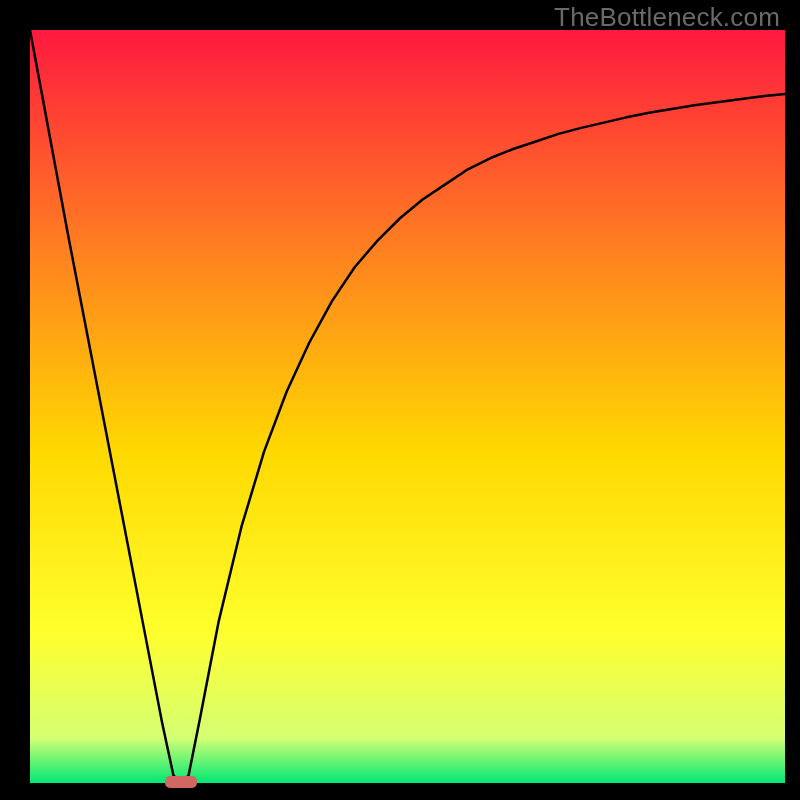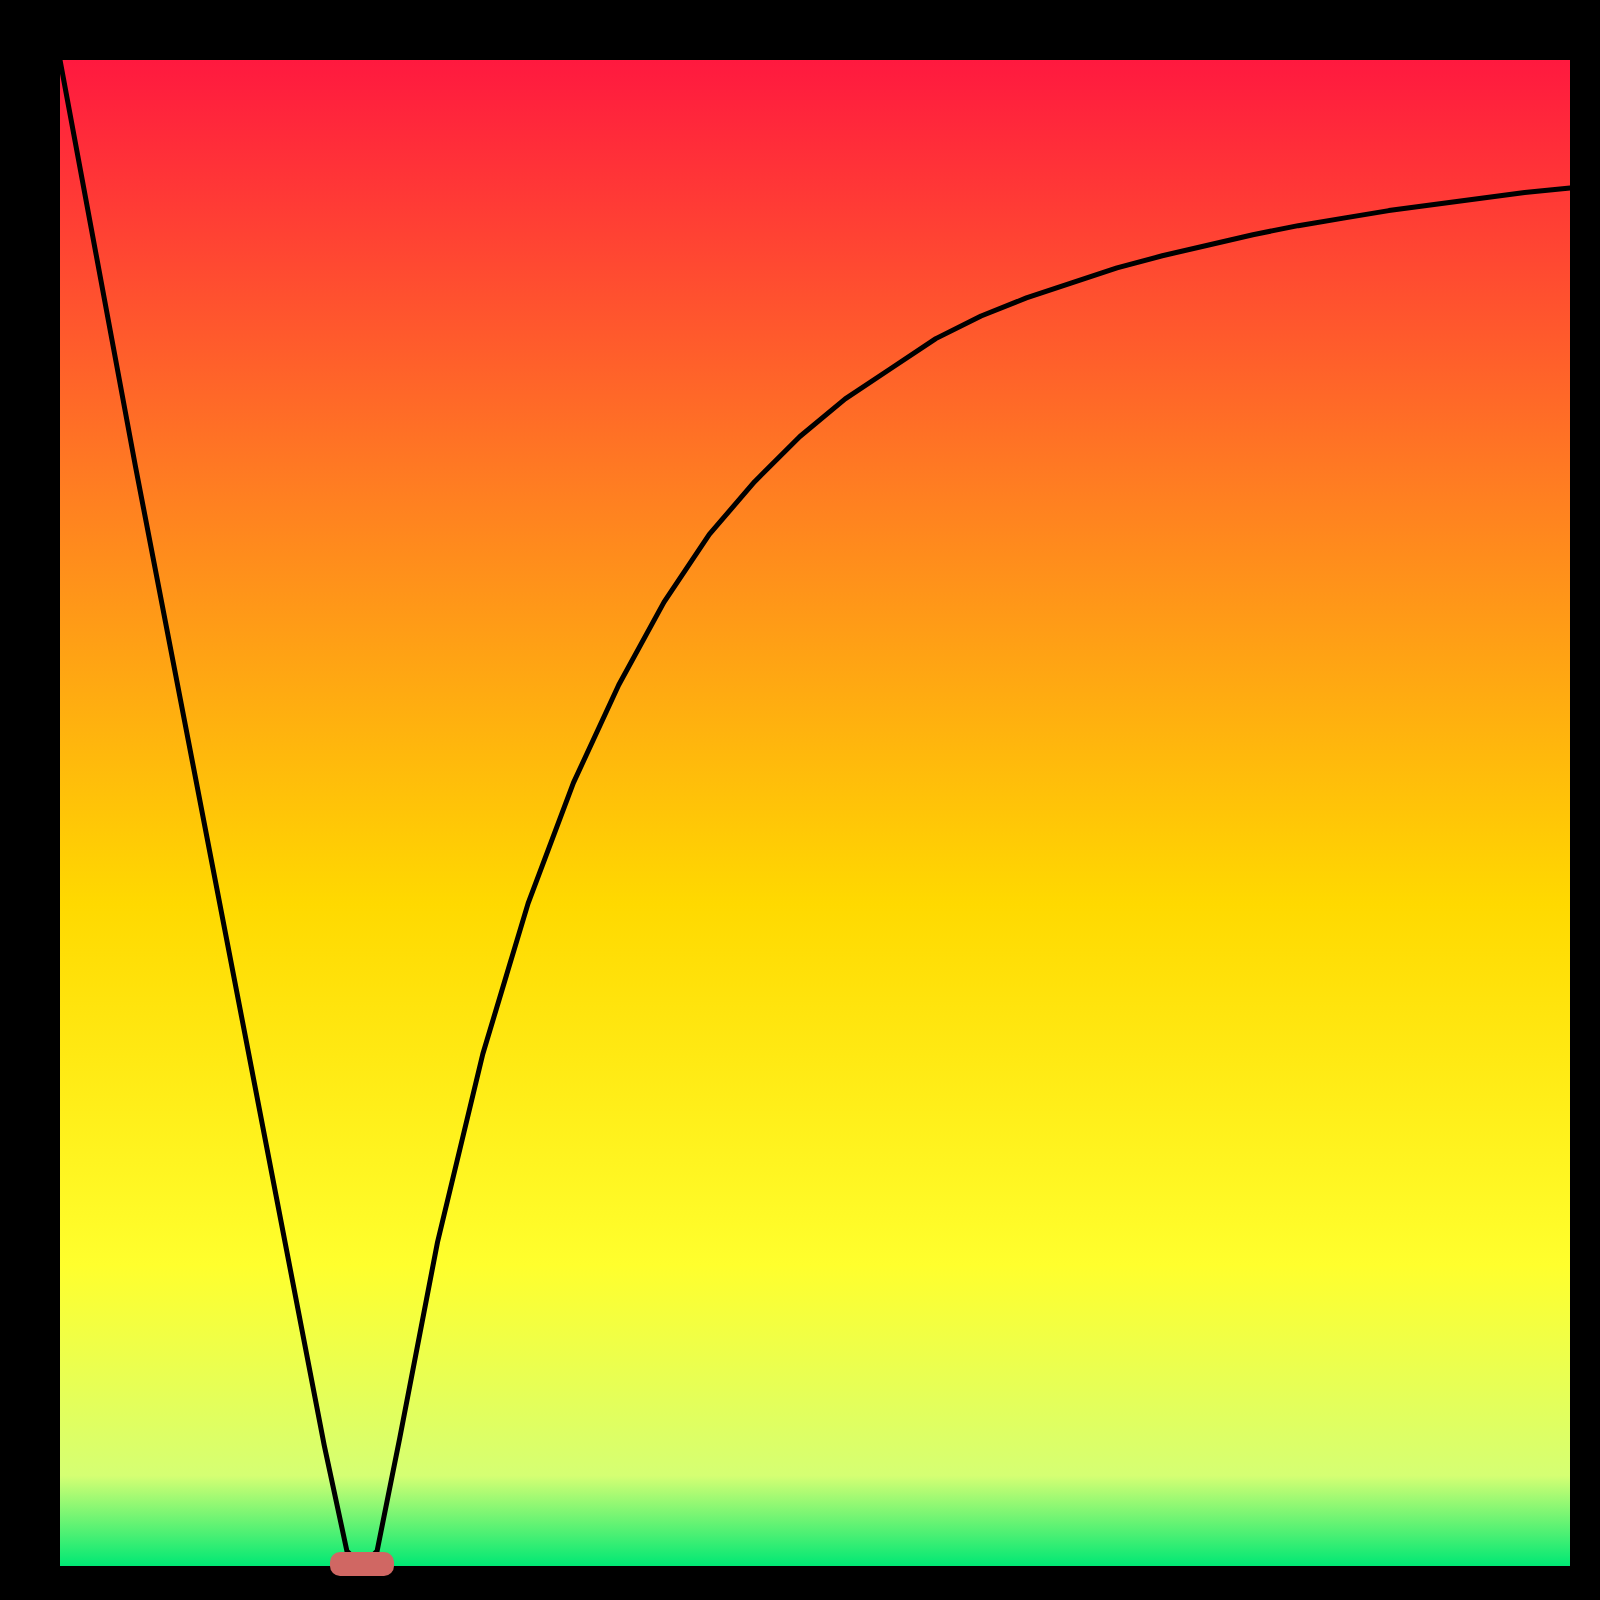--- a/index.html
+++ b/index.html
@@ -49,13 +49,14 @@
 
     <rect id="frame-left" fill="#000" x="0" y="0" width="30" height="800"></rect>
     <rect id="frame-right" fill="#000" x="785" y="0" width="15" height="800"></rect>
     <rect id="frame-top" fill="#000" x="0" y="0" width="800" height="30"></rect>
     <rect id="frame-bottom" fill="#000" x="0" y="783" width="800" height="17"></rect>
 
     <path id="curve" fill="none" stroke="#000" stroke-width="2.5" stroke-linejoin="round" stroke-linecap="round" d="M30.00,30.00 L67.75,233.31 L105.50,429.09 L143.25,624.87 L162.13,722.76 L173.45,775.47 L181.00,783.00 L188.55,775.47 L199.88,719.00 L218.75,621.11 L241.40,526.98 L264.05,451.68 L286.70,391.44 L309.35,342.50 L332.00,301.08 L354.65,267.19 L377.30,240.84 L399.95,218.25 L422.60,199.42 L445.25,184.37 L467.90,169.31 L490.55,158.01 L513.20,148.97 L535.85,141.44 L558.50,133.91 L581.15,127.89 L603.80,122.62 L626.45,117.35 L649.10,112.83 L671.75,109.06 L694.40,105.30 L717.05,102.29 L739.70,99.28 L762.35,96.26 L785.00,94.00 "></path>
 
     <rect id="min-marker" rx="5" ry="5" x="165.0" y="776.0" width="32" height="12" fill="#d06763"></rect>
   </svg>
+  <div class="watermark">TheBottleneck.com</div>
 </div>
 
 </body></html>

